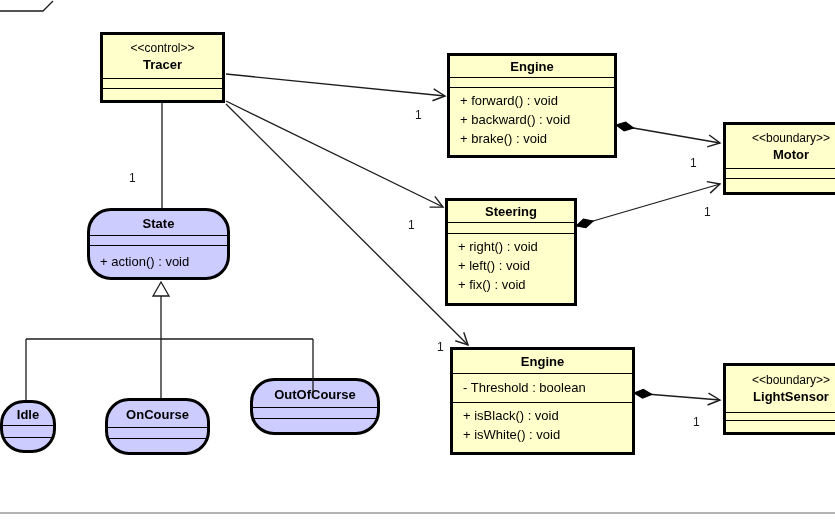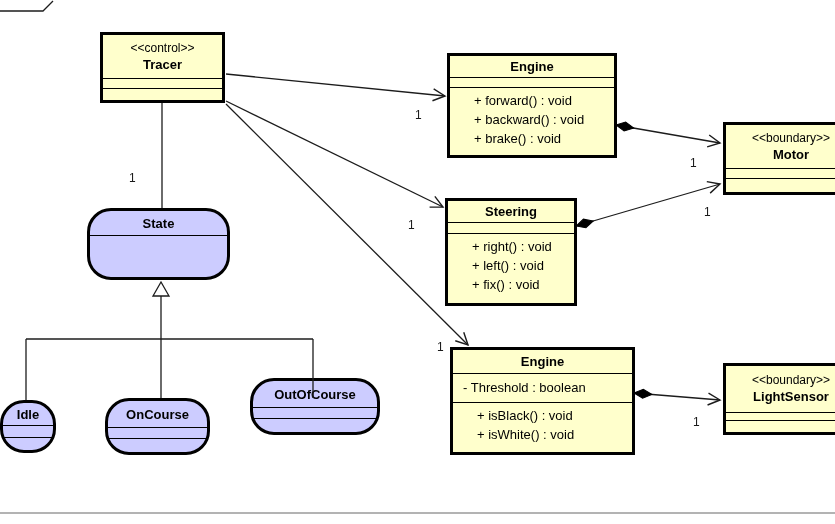--- a/index.html
+++ b/index.html
@@ -15,21 +15,21 @@
   .canvas{position:relative;width:835px;height:524px;background:#ffffff;overflow:hidden;}
 
   .uml-class{position:absolute;border:3px solid var(--border);display:flex;flex-direction:column;}
   .uml-class.yellow{background:var(--class-yellow);}
   .uml-class.purple{background:var(--class-purple);border-radius:24px;}
   .compartment{width:100%;}
   .name-comp{display:flex;flex-direction:column;align-items:center;justify-content:center;}
   .stereotype{font-size:12px;line-height:15px;color:#000;white-space:nowrap;}
   .class-name{font-size:13px;font-weight:bold;line-height:17px;color:#000;white-space:nowrap;}
   .attrs,.methods{border-top:1px solid var(--border);}
-  .methods{flex:1;padding-left:14px;}
+  .methods{flex:1;}
   .member{font-size:13px;line-height:19px;color:#000;white-space:nowrap;padding-left:10px;}
   .members-pad{padding-top:3px;}
   .attr-pad{padding-top:4px;}
 
   .mult{position:absolute;font-size:12px;color:#1a1a1a;line-height:12px;}
 
   svg.connectors{position:absolute;left:0;top:0;pointer-events:none;}
   svg.connectors line,svg.connectors polyline{stroke:var(--line);stroke-width:1.3;fill:none;}
   svg.connectors polygon{stroke:var(--line);stroke-width:1.3;}
 
@@ -80,20 +80,23 @@
       <div class="member">+ left() : void</div>
       <div class="member">+ fix() : void</div>
     </div>
   </div>
 
   <div class="uml-class purple" style="left:87px;top:208px;width:143px;height:72px">
     <div class="compartment name-comp" style="height:24px">
       <div class="class-name">State</div>
     </div>
     <div class="compartment attrs" style="height:10px"></div>
+    <div class="compartment methods" style="padding-top:6px">
+      <div class="member">+ action() : void</div>
+    </div>
   </div>
 
   <div class="uml-class yellow" style="left:450px;top:347px;width:185px;height:108px">
     <div class="compartment name-comp" style="height:23px">
       <div class="class-name">Engine</div>
     </div>
     <div class="compartment attrs attr-pad" style="height:29px">
       <div class="member">- Threshold : boolean</div>
     </div>
     <div class="compartment methods members-pad">

